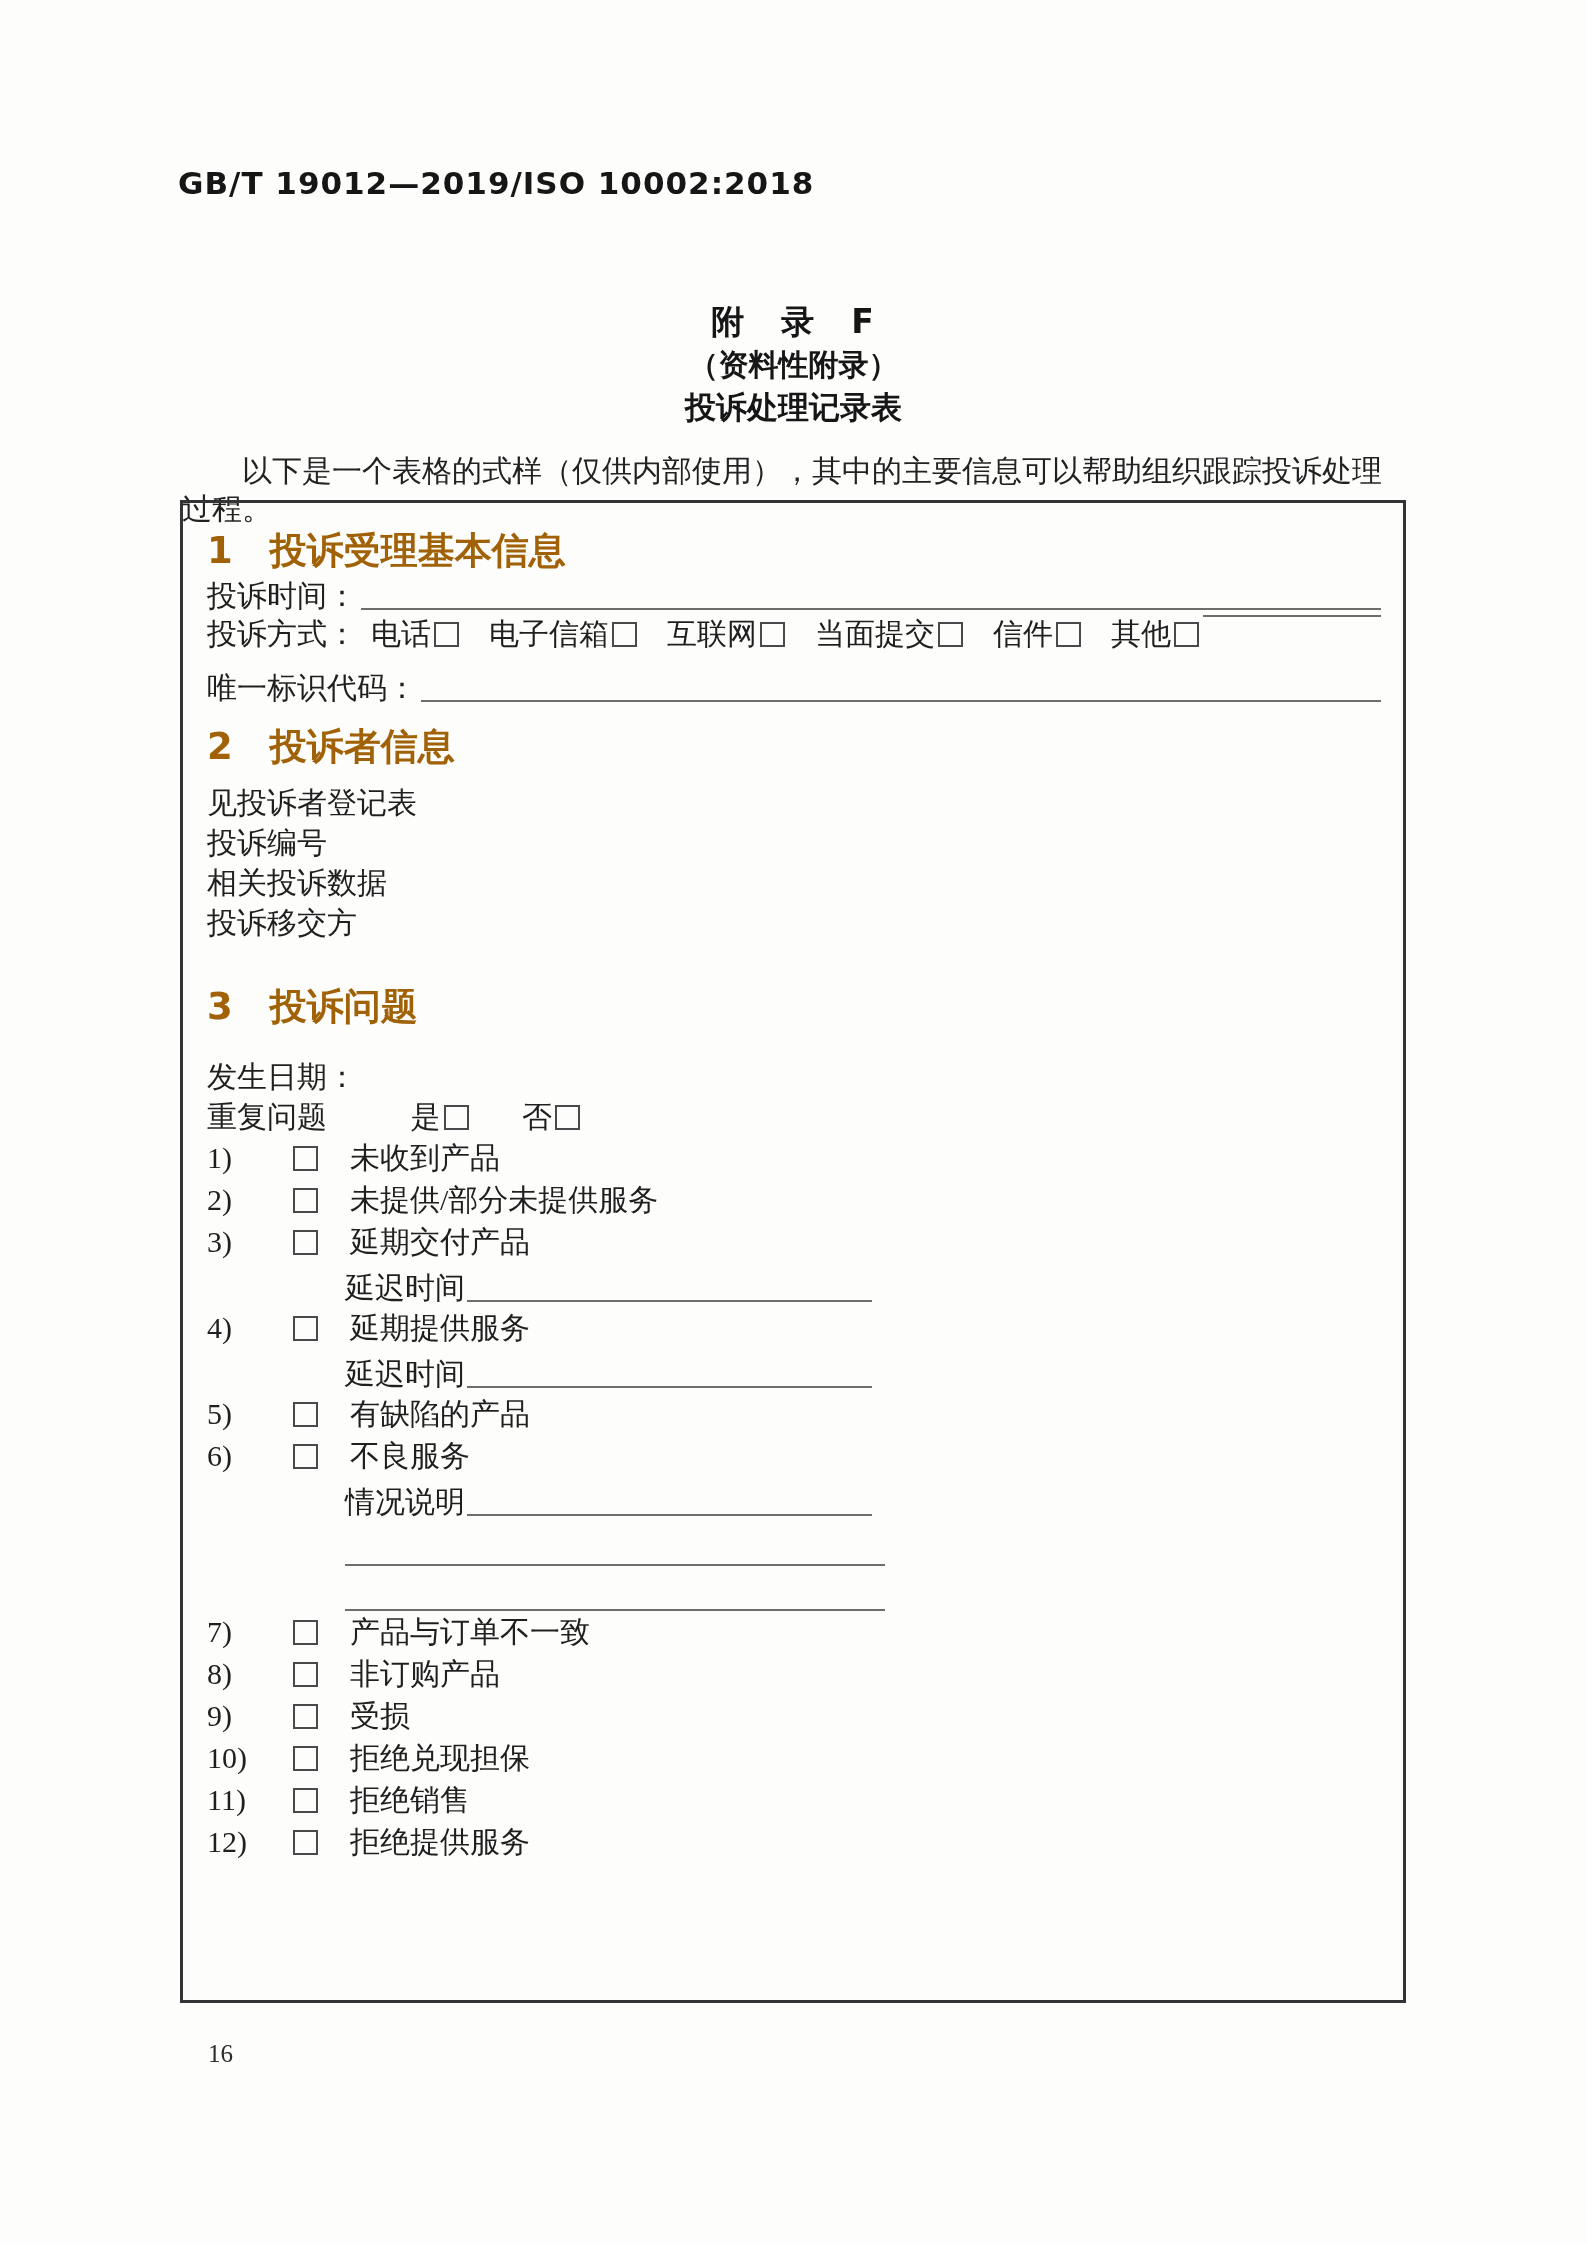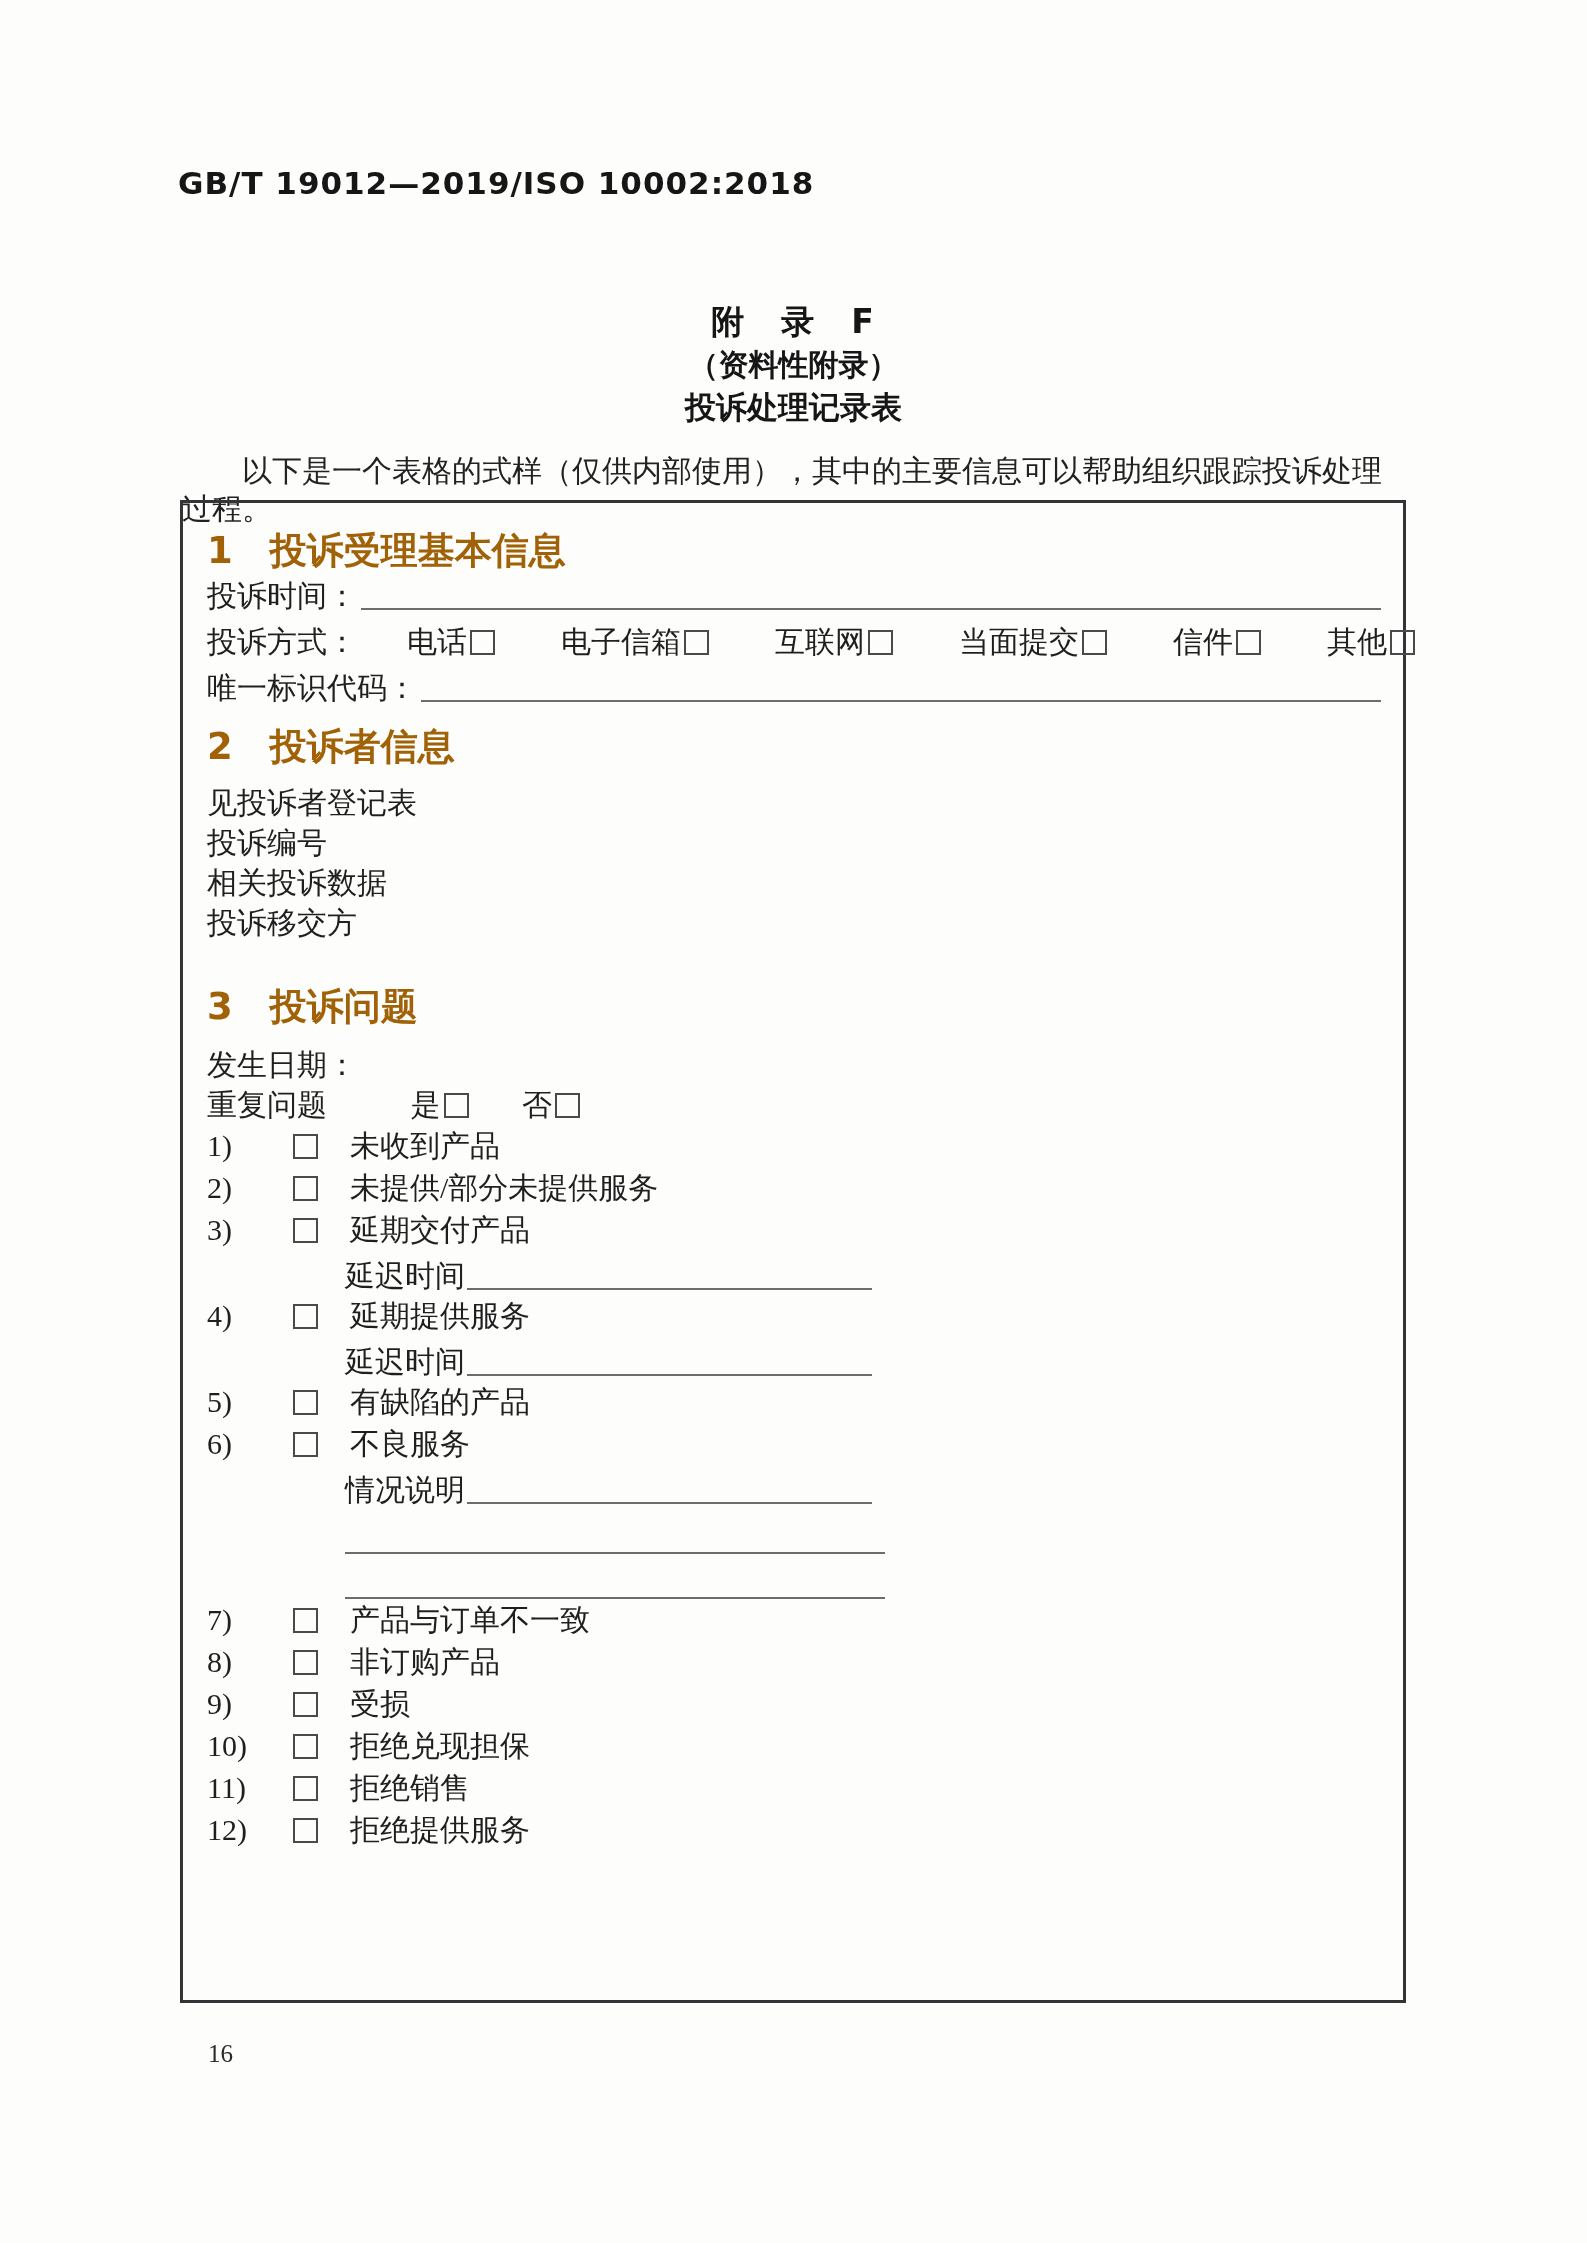--- a/index.html
+++ b/index.html
@@ -44,31 +44,31 @@
     height:36px; line-height:36px;
   }
   .sec-h.s1 { margin-top:10px; }
   .sec-h.s2 { margin-top:22px; }
   .sec-h.s3 { margin-top:46px; }
   .field-row { display:flex; align-items:flex-end; height:46px; }
   .field-row.first { margin-top:16px; }
   .field-label { white-space:nowrap; line-height:38px; }
   .fill-line { flex:1; border-bottom:2px solid #6d6d6d; margin:0 2px 5px 4px; }
   
-  .method-row { display:flex; align-items:flex-end; height:46px;gap:36px; }
+  .method-row { display:flex; align-items:flex-start; height:46px; }
   .opt { white-space:nowrap; margin-left:30px; line-height:38px; }
   .opt.firstopt { margin-left:14px; }
   .cbx {
     display:inline-block; width:25px; height:25px;
     border:2px solid #4a4a4c; background:transparent;
     vertical-align:-3px; margin-left:3px; box-sizing:border-box;
   }
   .plain-row { height:40px; line-height:40px; }
   .plain-row.first { margin-top:18px; }
-  .s3-gap { margin-top:20px; }
+  .s3-gap { margin-top:32px; }
   
   .rep-row { height:40px; line-height:40px; }
   .rep-opt1 { margin-left:76px; }
   .rep-opt2 { margin-left:46px; }
   
   .item-row { display:flex; align-items:center; height:42px; }
   .item-num { width:86px; }
   .item-cbx { margin:0 32px 0 0; }
   .item-label { white-space:nowrap; }
   .sub-row { display:flex; align-items:flex-end; height:44px; margin-left:138px; }

